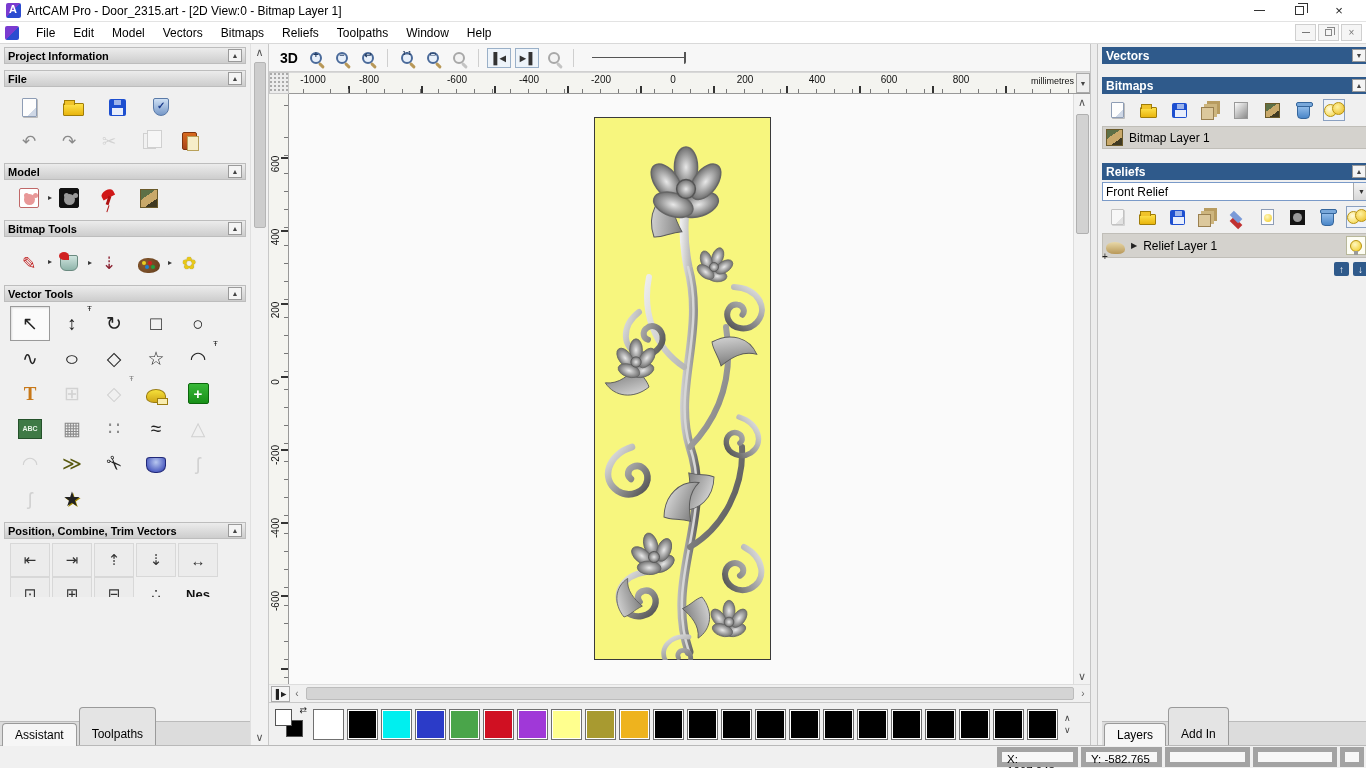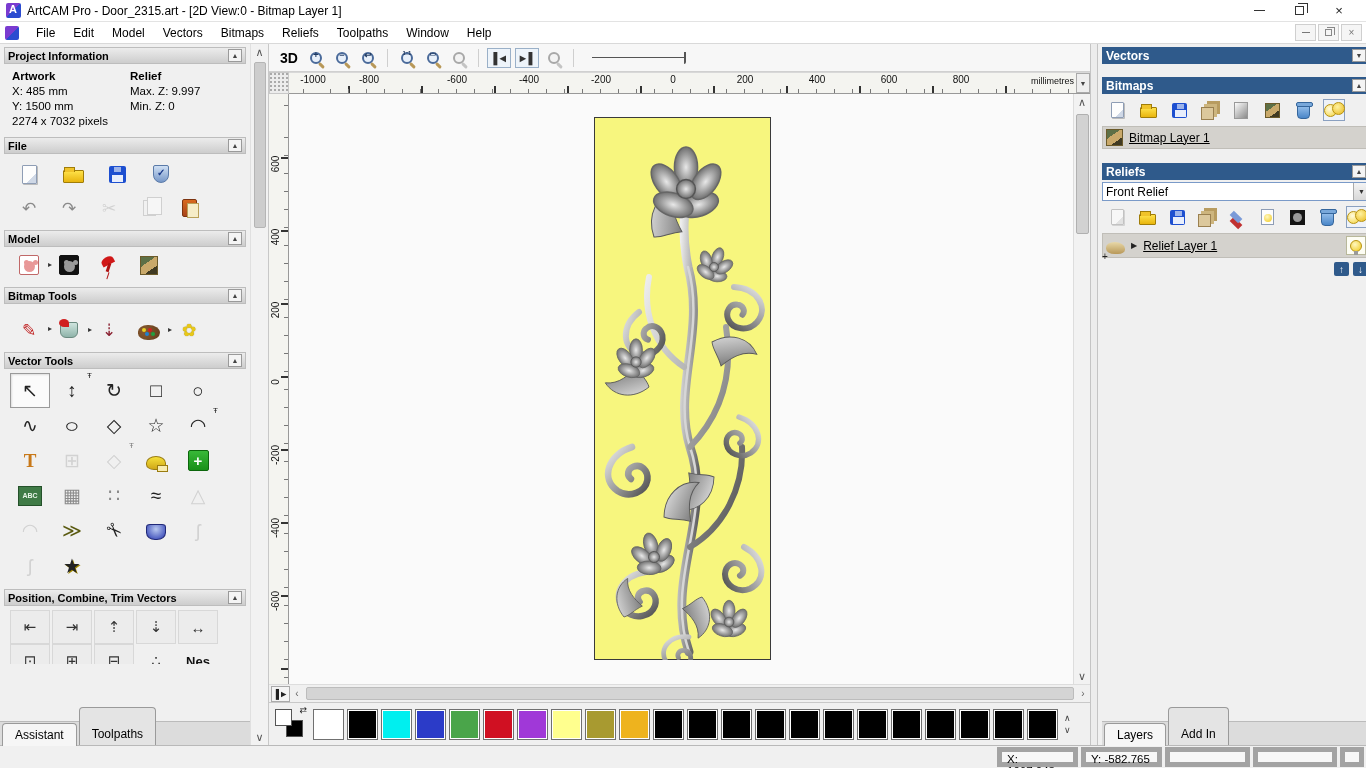--- a/index.html
+++ b/index.html
@@ -185,21 +185,21 @@
   .pal-scroll span { font-size:9px; color:#444; line-height:8px; }
 
   
   .rp-body { flex:1; display:flex; flex-direction:column; padding:3px 2px 0 4px; }
   .rp-header { height:17px; background:#2f5a8b; color:#fff; font-weight:bold; font-size:12px; display:flex; align-items:center; padding:0 4px; }
   .rp-header .sec-title { color:#fff; font-size:12px; }
   .rp-toolbar { display:flex; align-items:center; gap:9px; padding:5px 2px 4px 4px; }
   .rp-tool { width:22px; height:22px; display:flex; align-items:center; justify-content:center; }
   .rp-tool.pressed { border:1px solid #8aa0c0; background:#eef2f8; }
   .layer-row { height:23px; background:#d4d2cd; border:1px solid #c0beb8; display:flex; align-items:center; gap:6px; padding:0 3px; margin-top:1px; }
-  .layer-name { font-size:12px; flex:1;text-decoration:underline; }
+  .layer-name { font-size:12px; flex:1; }
   .expander { font-size:8px; color:#222; }
   .bulb-btn { width:20px; height:19px; background:#fdfdf4; border:1px solid #b8b89a; display:flex; align-items:center; justify-content:center; }
   .combo { height:19px; background:#fff; border:1px solid #7a9ac8; display:flex; align-items:center; margin-top:2px; }
   .combo-text { flex:1; padding-left:3px; font-size:12px; }
   .combo-btn { width:16px; height:17px; background:linear-gradient(#f4f4f4,#d8d8d8); border-left:1px solid #aaa; font-size:7px; color:#333; display:flex; align-items:center; justify-content:center; }
   .updown-row { display:flex; justify-content:flex-end; gap:4px; padding:4px 2px 0 0; }
   .ud-btn { width:15px; height:14px; background:#2f5a8b; color:#fff; font-size:10px; display:flex; align-items:center; justify-content:center; border-radius:2px; }
   .rp-tabs { height:24px; display:flex; align-items:flex-end; margin-top:auto; background:#dcdcdc; border-top:1px solid #bbb; padding-left:2px; }
 
   
@@ -248,30 +248,20 @@
 </div>
 
 <div class="main">
 
   <div class="left-col">
     <div class="lp-body">
 
       <div class="sec-header">
         <span class="sec-title">Project Information</span>
         <span class="collapse-btn">▲</span>
-      </div>
-      <div class="pi-grid">
-        <span class="pi-h">Artwork</span>
-        <span class="pi-h">Relief</span>
-        <span>X: 485 mm</span>
-        <span>Max. Z: 9.997</span>
-        <span>Y: 1500 mm</span>
-        <span>Min. Z: 0</span>
-        <span>2274 x 7032 pixels</span>
-        <span></span>
       </div>
 
       <div class="sec-header">
         <span class="sec-title">File</span>
         <span class="collapse-btn">▲</span>
       </div>
       <div class="icon-row">
         <span class="tool">
             <span class="i-page"></span>
           </span>

